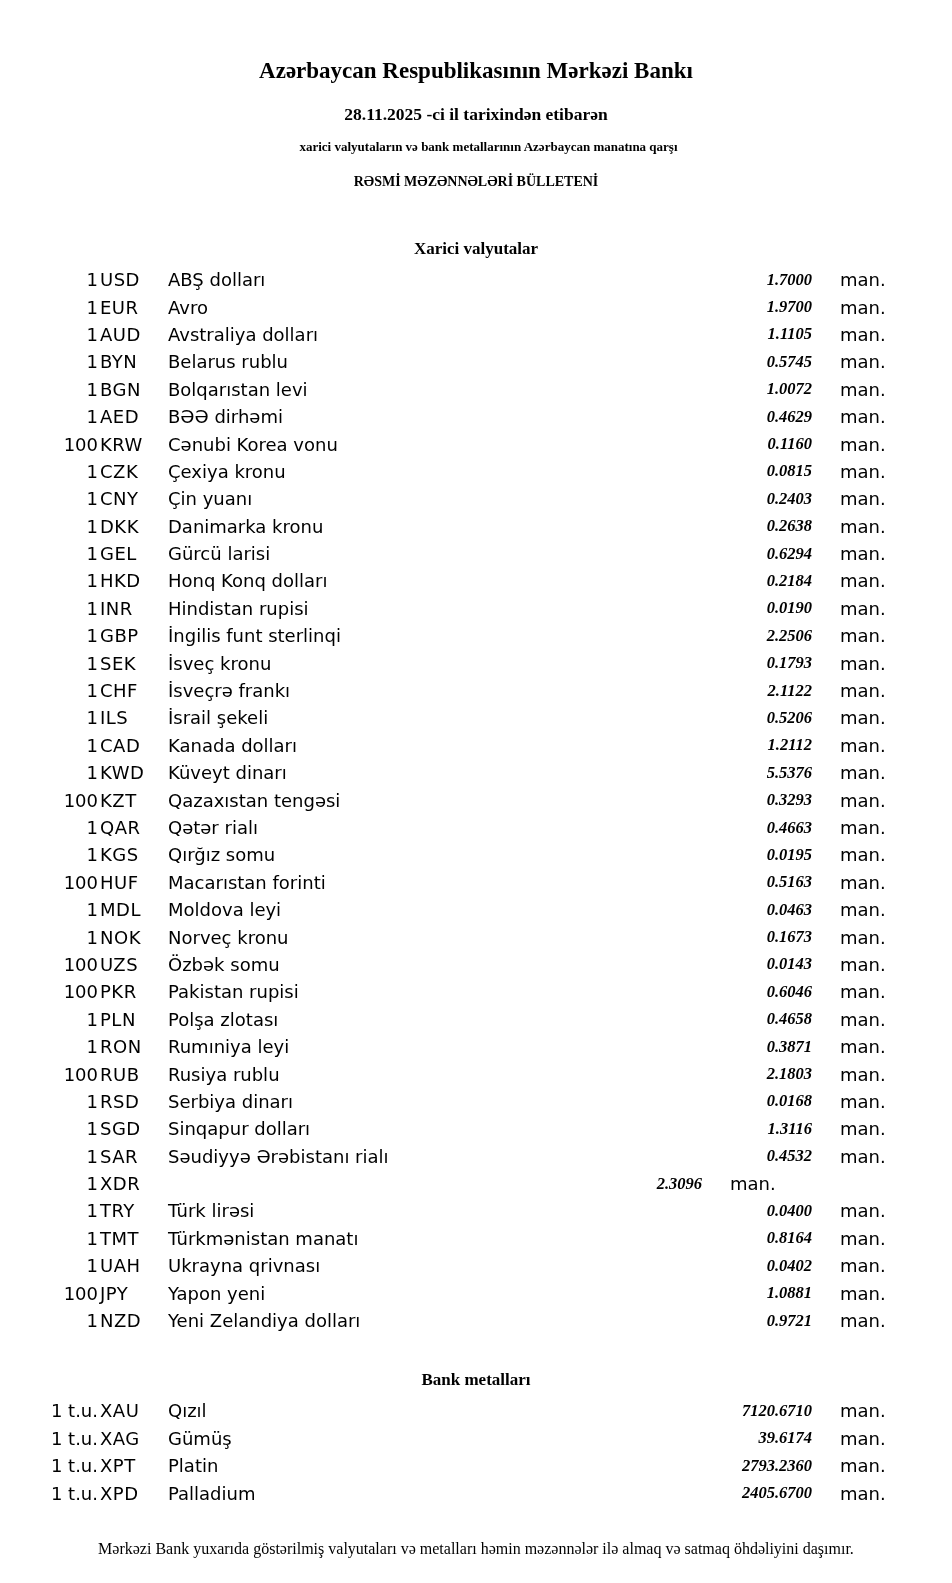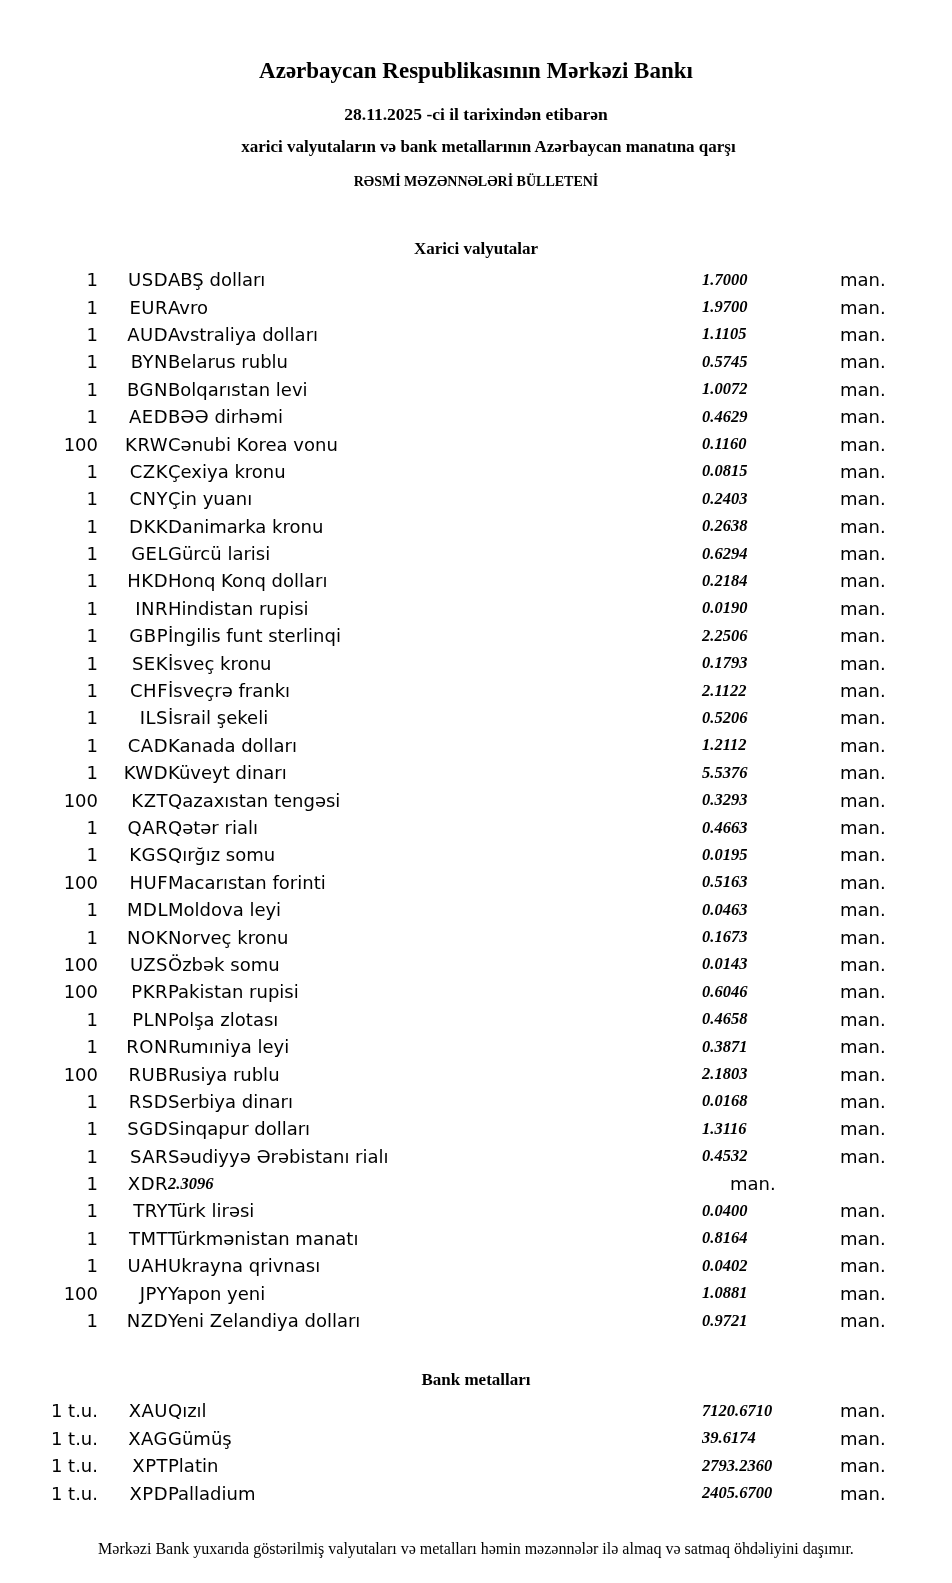--- a/index.html
+++ b/index.html
@@ -10,41 +10,42 @@
     height: 1583px;
     margin: 0 auto;
     background: #ffffff;
     color: #000000;
     overflow: hidden;
     font-family: "DejaVu Sans", sans-serif;
   }
   .hdr { text-align: center; font-family: "Liberation Serif", serif; font-weight: bold; }
   .bank-name   { margin: 57px 0 0 0; font-size: 23px; line-height: 27px; }
   .date-line   { margin: 20px 0 0 0; font-size: 17.5px; line-height: 20px; }
-  .subtitle    { margin: 13px 0 0 0; font-size: 17px; line-height: 20px; padding-left: 25px; }
+  .subtitle    { margin: 13px 0 0 0; font-size: 13px; line-height: 20px; padding-left: 25px; }
   .bulletin    { margin: 14px 0 0 0; font-size: 14px;  line-height: 22px; }
   .section-title {
     text-align: center; font-family: "Liberation Serif", serif;
     font-weight: bold; font-size: 17px; line-height: 20px; margin: 0;
   }
   .sec-currencies { margin-top: 46px; }
   .sec-metals     { margin-top: 36px; }
   .rate-table { margin-top: 7px; width: 952px; }
   .row {
     display: grid;
     grid-template-columns: 100px 68px 1fr 110px 65px;
     padding-right: 75px;
     height: 27.4px;
     align-items: center;
     font-size: 18px;
   }
   .row .qty  { text-align: right; padding-right: 2px; white-space: nowrap; }
-  .row .code { text-align: right; letter-spacing: 0.5px; }
+  .row .code { text-align: left; letter-spacing: 0.5px; }
   .row .name { text-align: left; white-space: nowrap; }
   .row .rate {
+    text-align: right;
     font-family: "Liberation Serif", serif;
     font-style: italic; font-weight: bold;
     font-size: 16.5px; white-space: nowrap;
   }
   .row .unit { text-align: left; padding-left: 28px; }
   .footer-note {
     margin: 32px 0 0 0;
     text-align: center;
     font-family: "Liberation Serif", serif;
     font-size: 16px; line-height: 19px;

